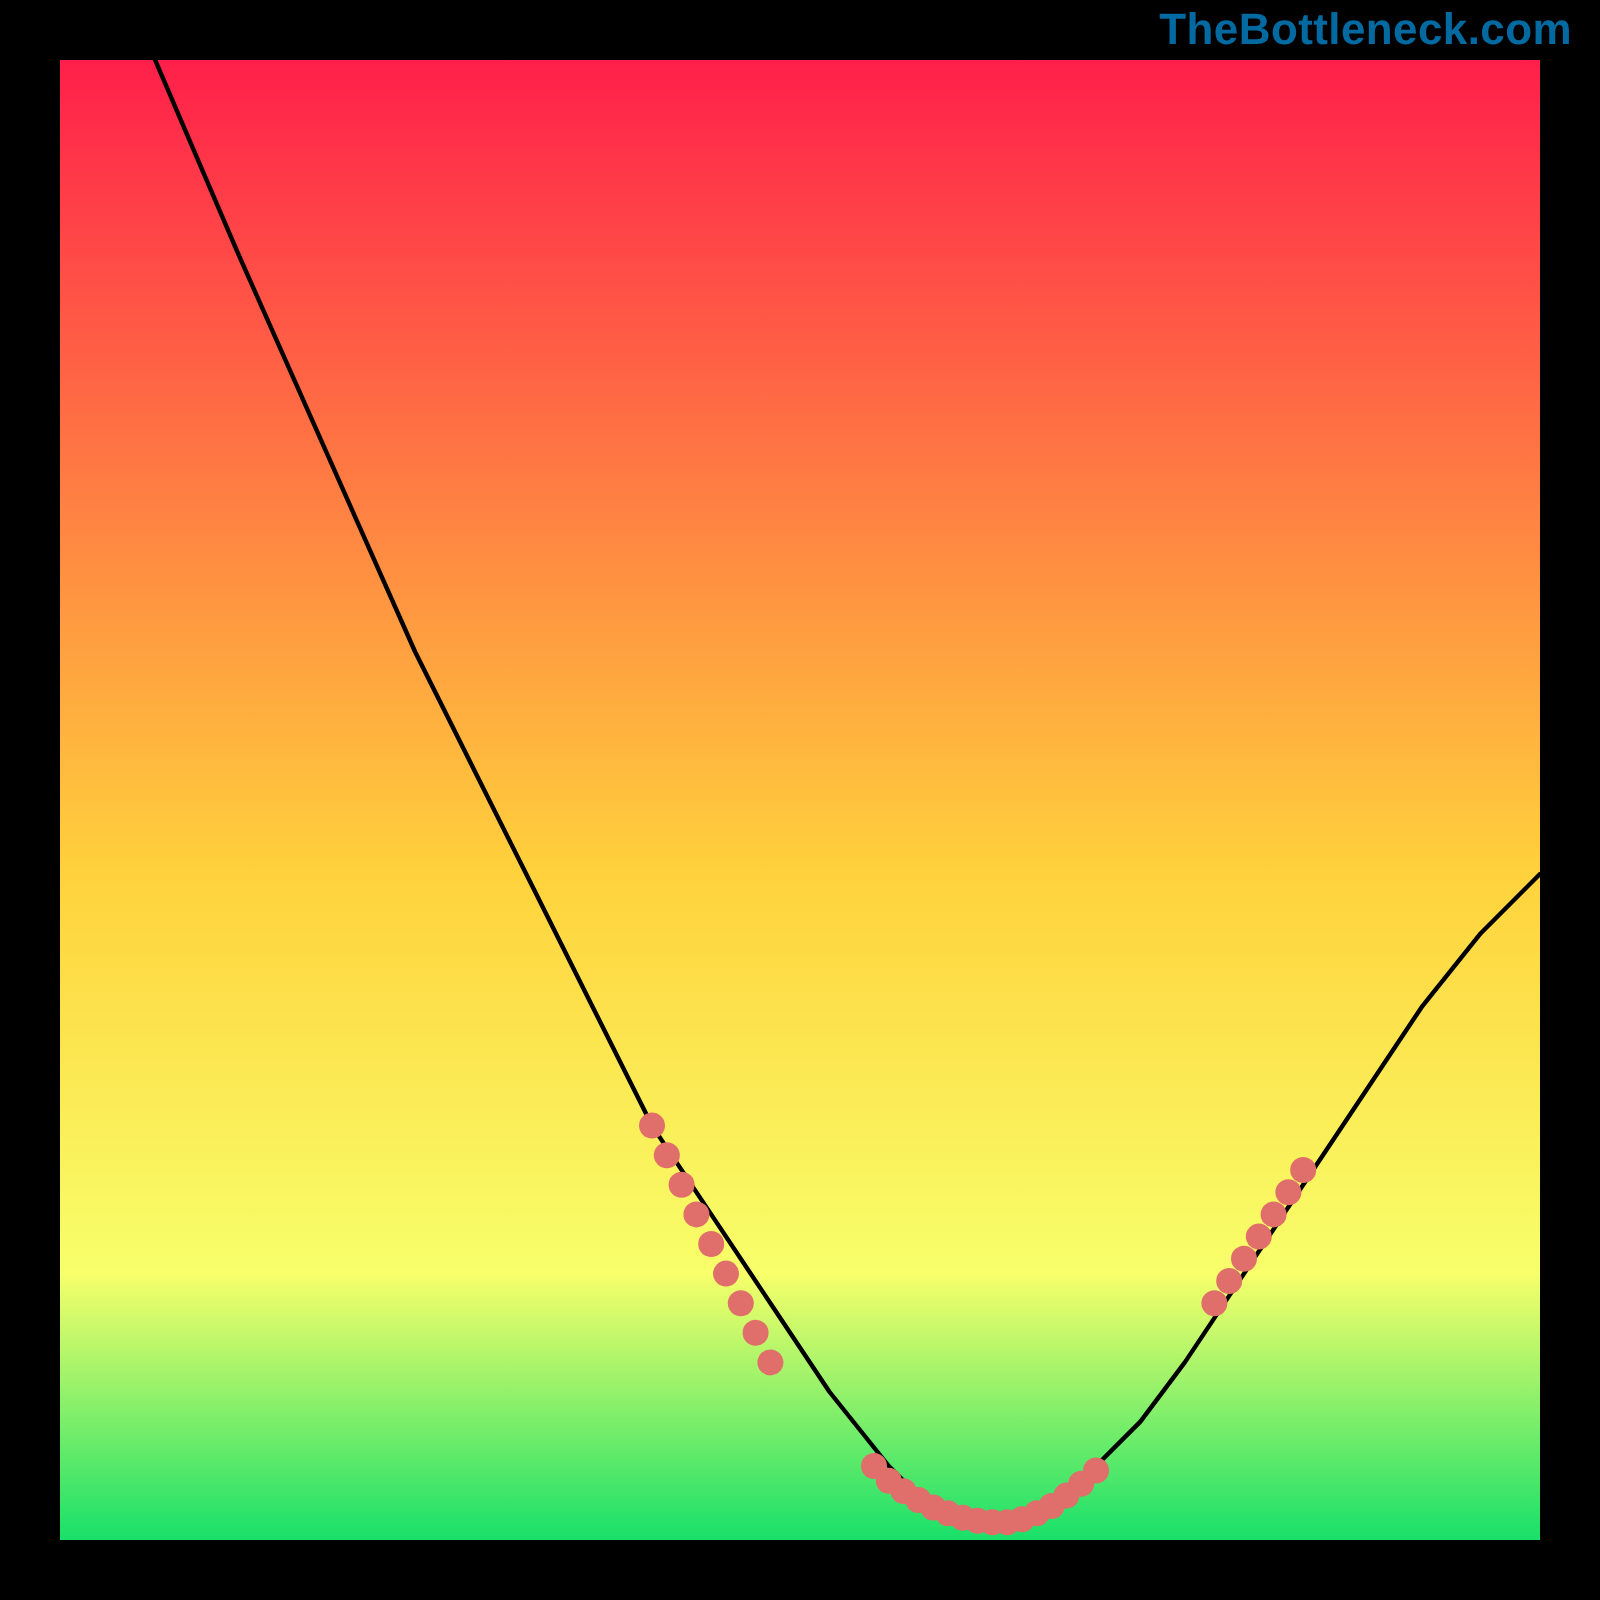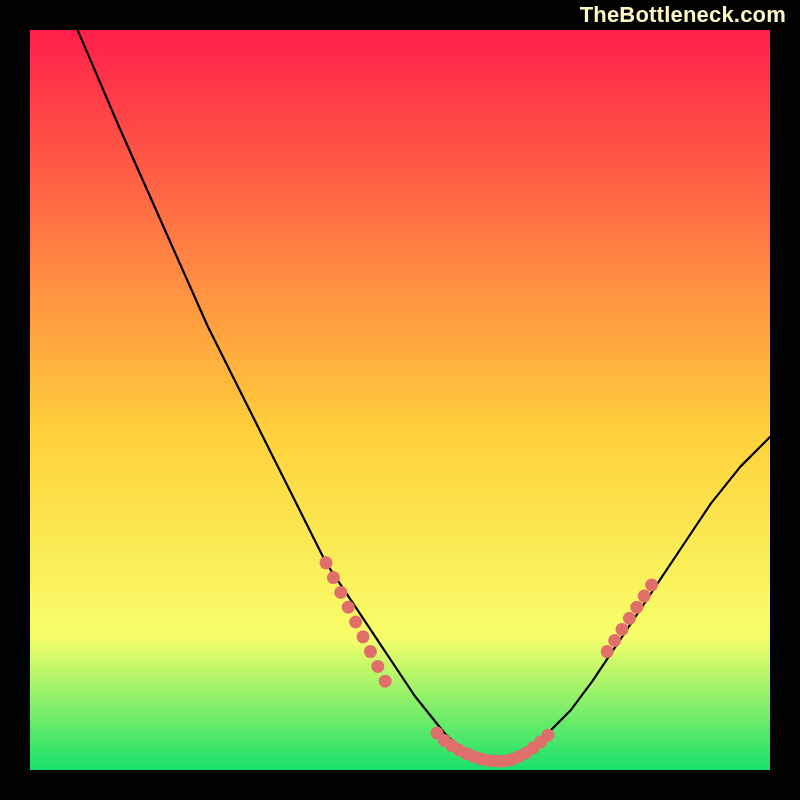--- a/index.html
+++ b/index.html
@@ -16,21 +16,21 @@
     left: 0;
     top: 0;
     width: 800px;
     height: 800px;
     background: #000;
   }
   .watermark {
     position: absolute;
     top: 2px;
     right: 14px;
-    color: #fef9c3;
+    color: #0369a1;
     font-size: 22px;
     font-weight: 600;
     letter-spacing: 0.2px;
     user-select: none;
   }
   .plot {
     position: absolute;
     left: 30px;
     top: 30px;
     width: 740px;

